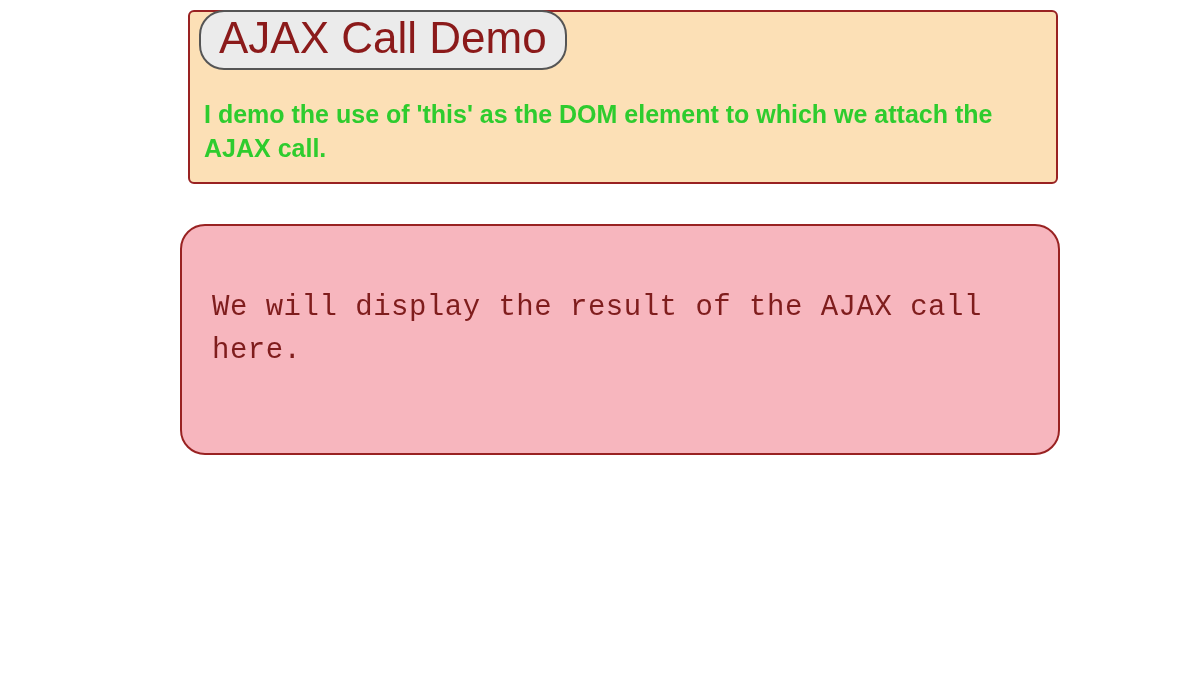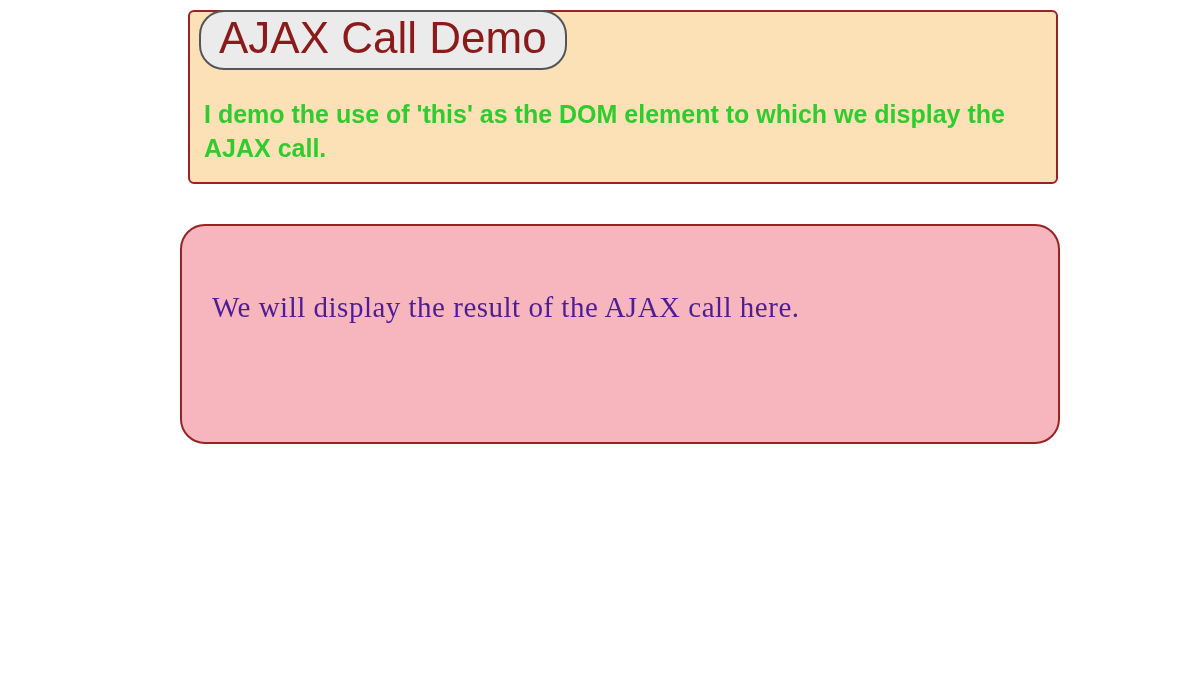--- a/index.html
+++ b/index.html
@@ -54,34 +54,34 @@
     .result-panel {
       background: #f7b6be;
       border: 2px solid #992222;
       border-radius: 25px;
       padding: 60px 30px 80px 30px;
       min-height: 220px;
       width: 880px;
       margin-left: -8px;
     }
     .result-text {
-      font-family: Liberation Serif, serif;
+      font-family: Liberation Mono, monospace;
       font-size: 29px;
       font-weight: normal;
-      color: #4c1d95;
+      color: #7f1d1d;
       line-height: 1.5;
       letter-spacing: 0.5px;
     }
   </style>
 </head>
 <body>
 
 <div class="container">
   <div class="header-panel">
     <div class="title-badge">
       <span class="title-text">AJAX Call Demo</span>
     </div>
-    <div class="description">I demo the use of 'this' as the DOM element to which we display the AJAX call.</div>
+    <div class="description">I demo the use of 'this' as the DOM element to which we attach the AJAX call.</div>
   </div>
   <div class="result-panel">
     <div class="result-text">We will display the result of the AJAX call here.</div>
   </div>
 </div>
 
 </body></html>

